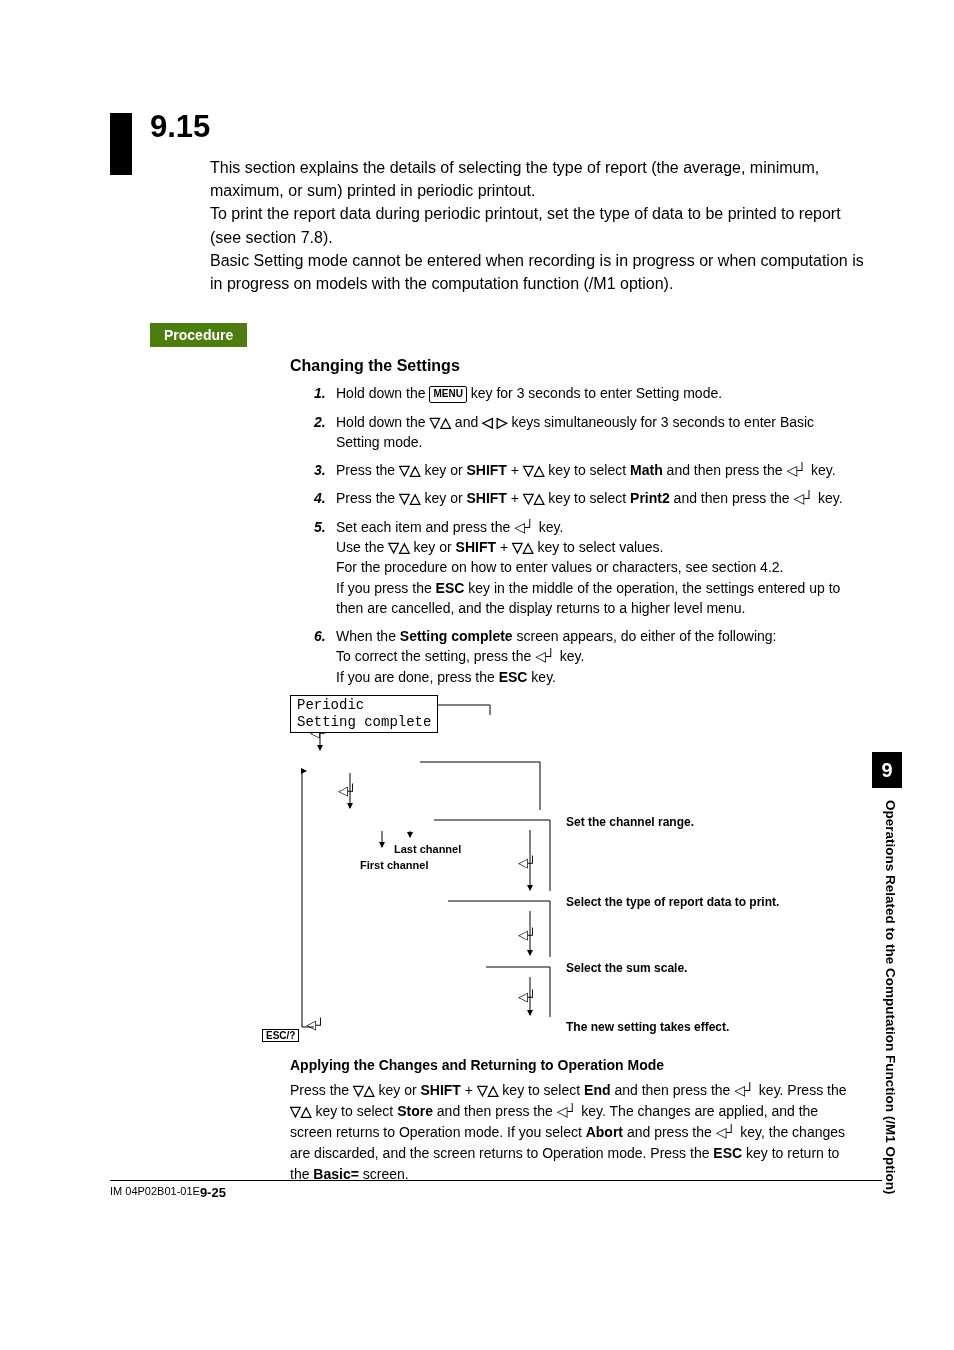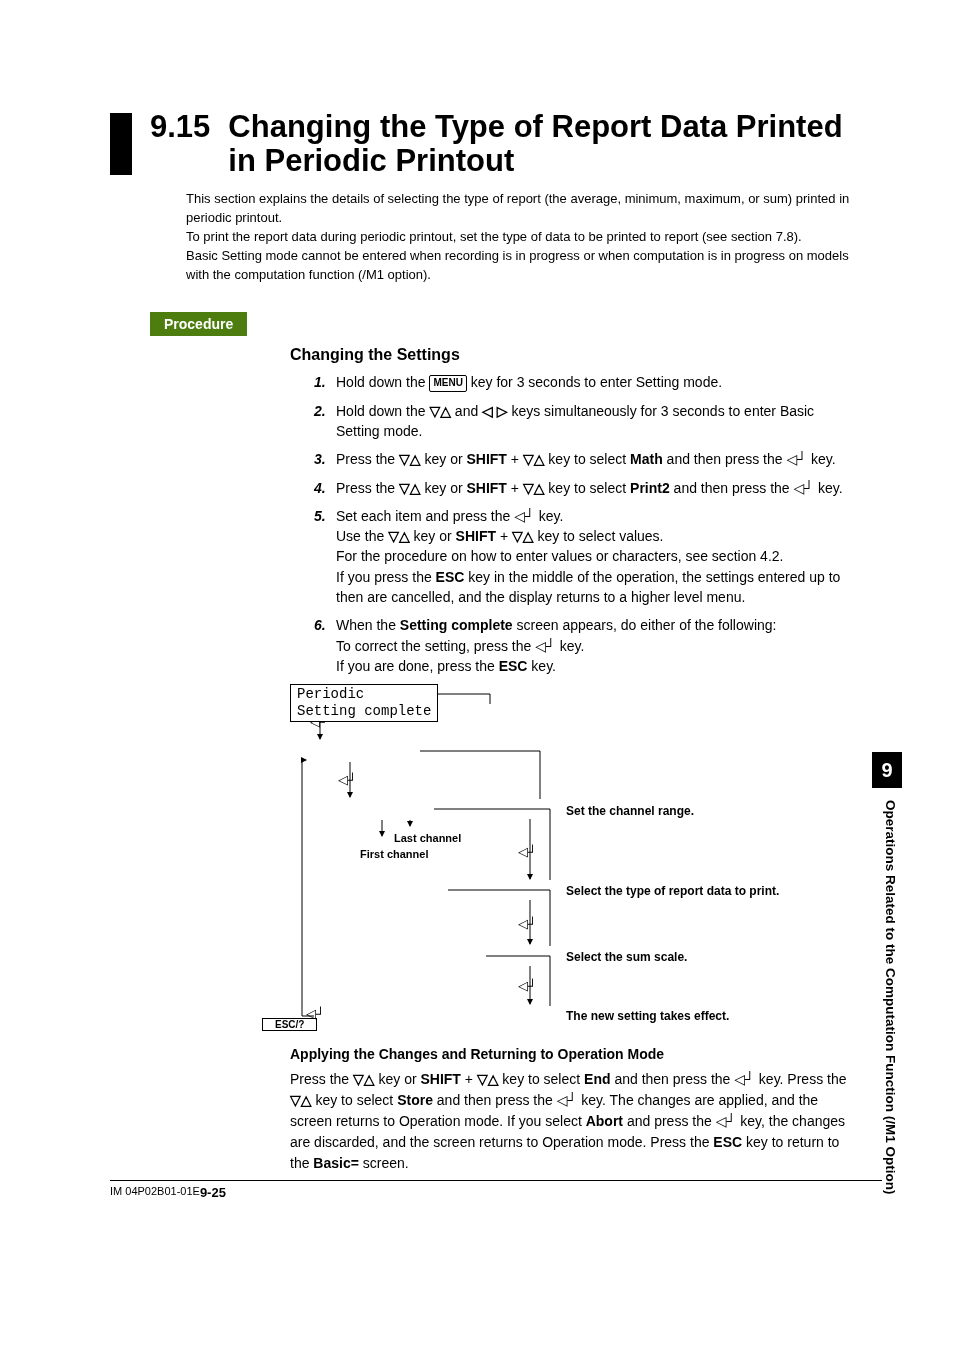--- a/index.html
+++ b/index.html
@@ -39,22 +39,22 @@
     margin-right: 18px;
     margin-top: 0;
     line-height: 1.1;
   }
   .sec-title {
     font-size: 31px;
     font-weight: bold;
     line-height: 1.1;
   }
   .intro {
-    margin-left: 76px;
-    font-size: 13px;
+    margin-left: 100px;
+    font-size: 16px;
     line-height: 1.45;
     margin-bottom: 28px;
   }
   .proc-label {
     display: inline-block;
     background: #4d7c0f;
     color: #fff;
     font-weight: bold;
     font-size: 14px;
     padding: 4px 14px;
@@ -95,21 +95,21 @@
     font-weight: bold;
     padding: 0 3px;
     vertical-align: 1px;
     font-family: Arial, sans-serif;
   }
   .esc-key {
     display: inline-block;
     border: 1px solid #000;
     font-size: 10px;
     font-weight: bold;
-    padding: 0 12px;
+    padding: 0 3px;
     vertical-align: 1px;
     font-family: Arial, sans-serif;
   }
   .ud-key {
     font-weight: bold;
     font-family: Arial, sans-serif;
   }
   .lr-key {
     font-weight: bold;
     font-family: Arial, sans-serif;
@@ -216,21 +216,20 @@
 </style>
 </head>
 <body>
 
 <div class="page">
 
   <div class="section-number-bar"></div>
 
   <div class="chapter-heading">
     <div class="sec-num">9.15</div>
-    <div class="sec-title">Changing the Type of Report Data Printed in Periodic Printout</div>
   </div>
 
   <div class="intro">
     <div>This section explains the details of selecting the type of report (the average, minimum, maximum, or sum) printed in periodic printout.</div>
     <div>To print the report data during periodic printout, set the type of data to be printed to report (see section 7.8).</div>
     <div>Basic Setting mode cannot be entered when recording is in progress or when computation is in progress on models with the computation function (/M1 option).</div>
   </div>
 
   <div class="proc-label">Procedure</div>
 

